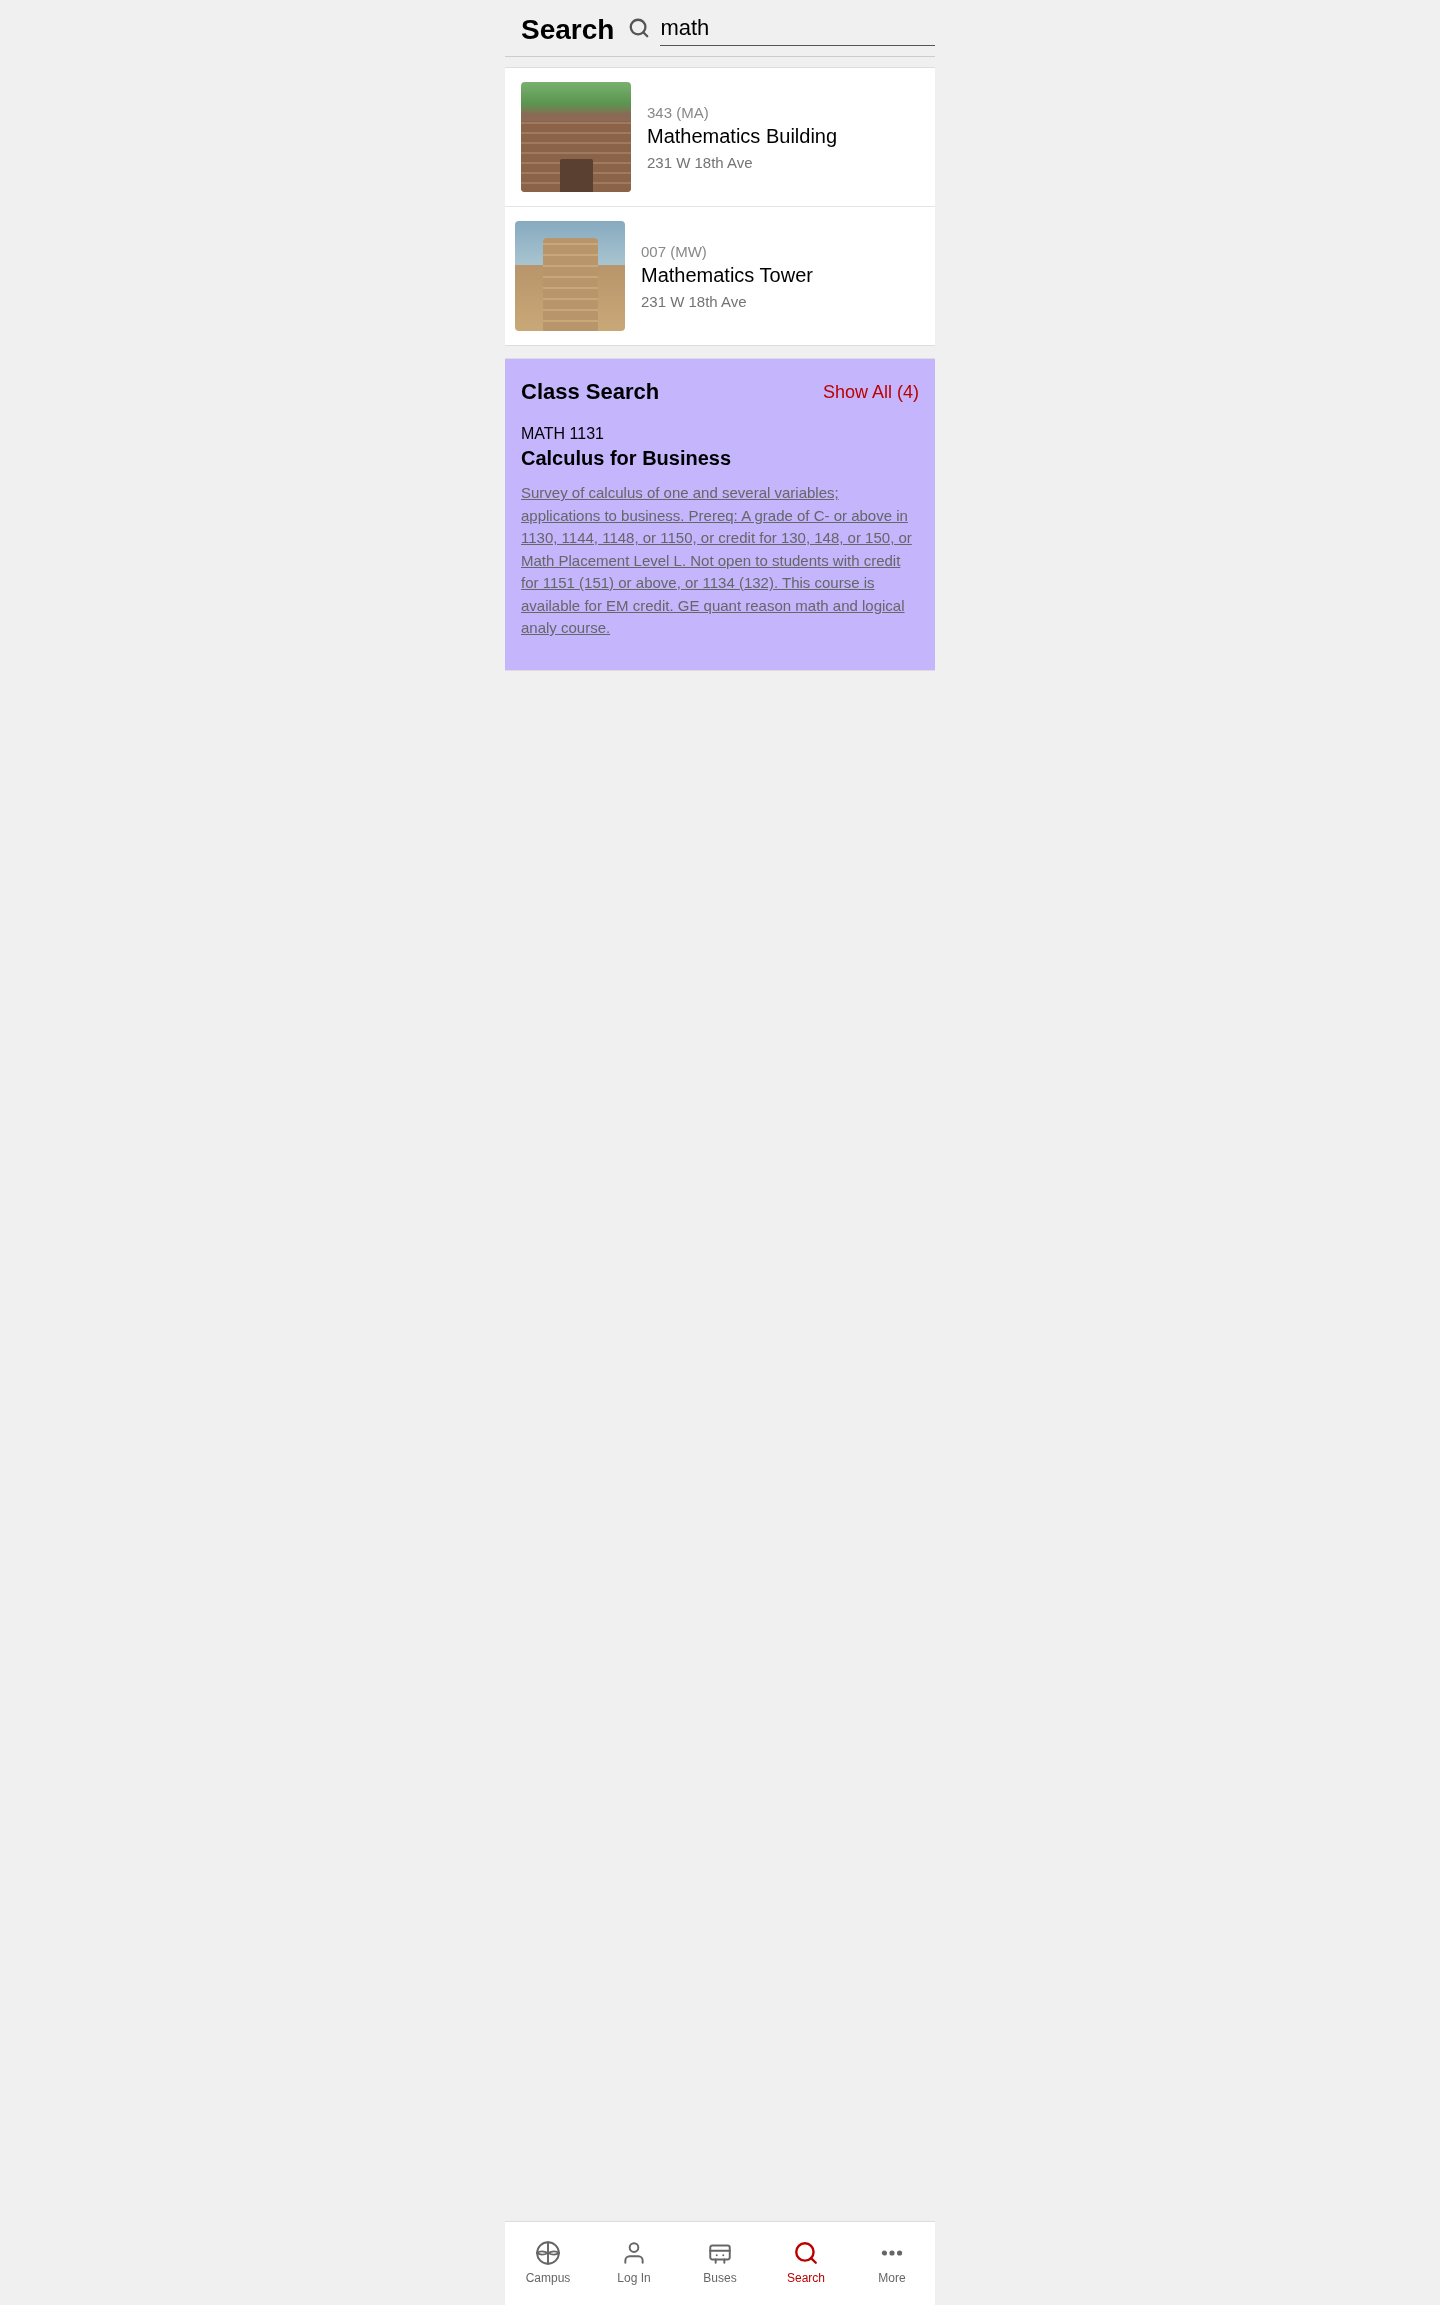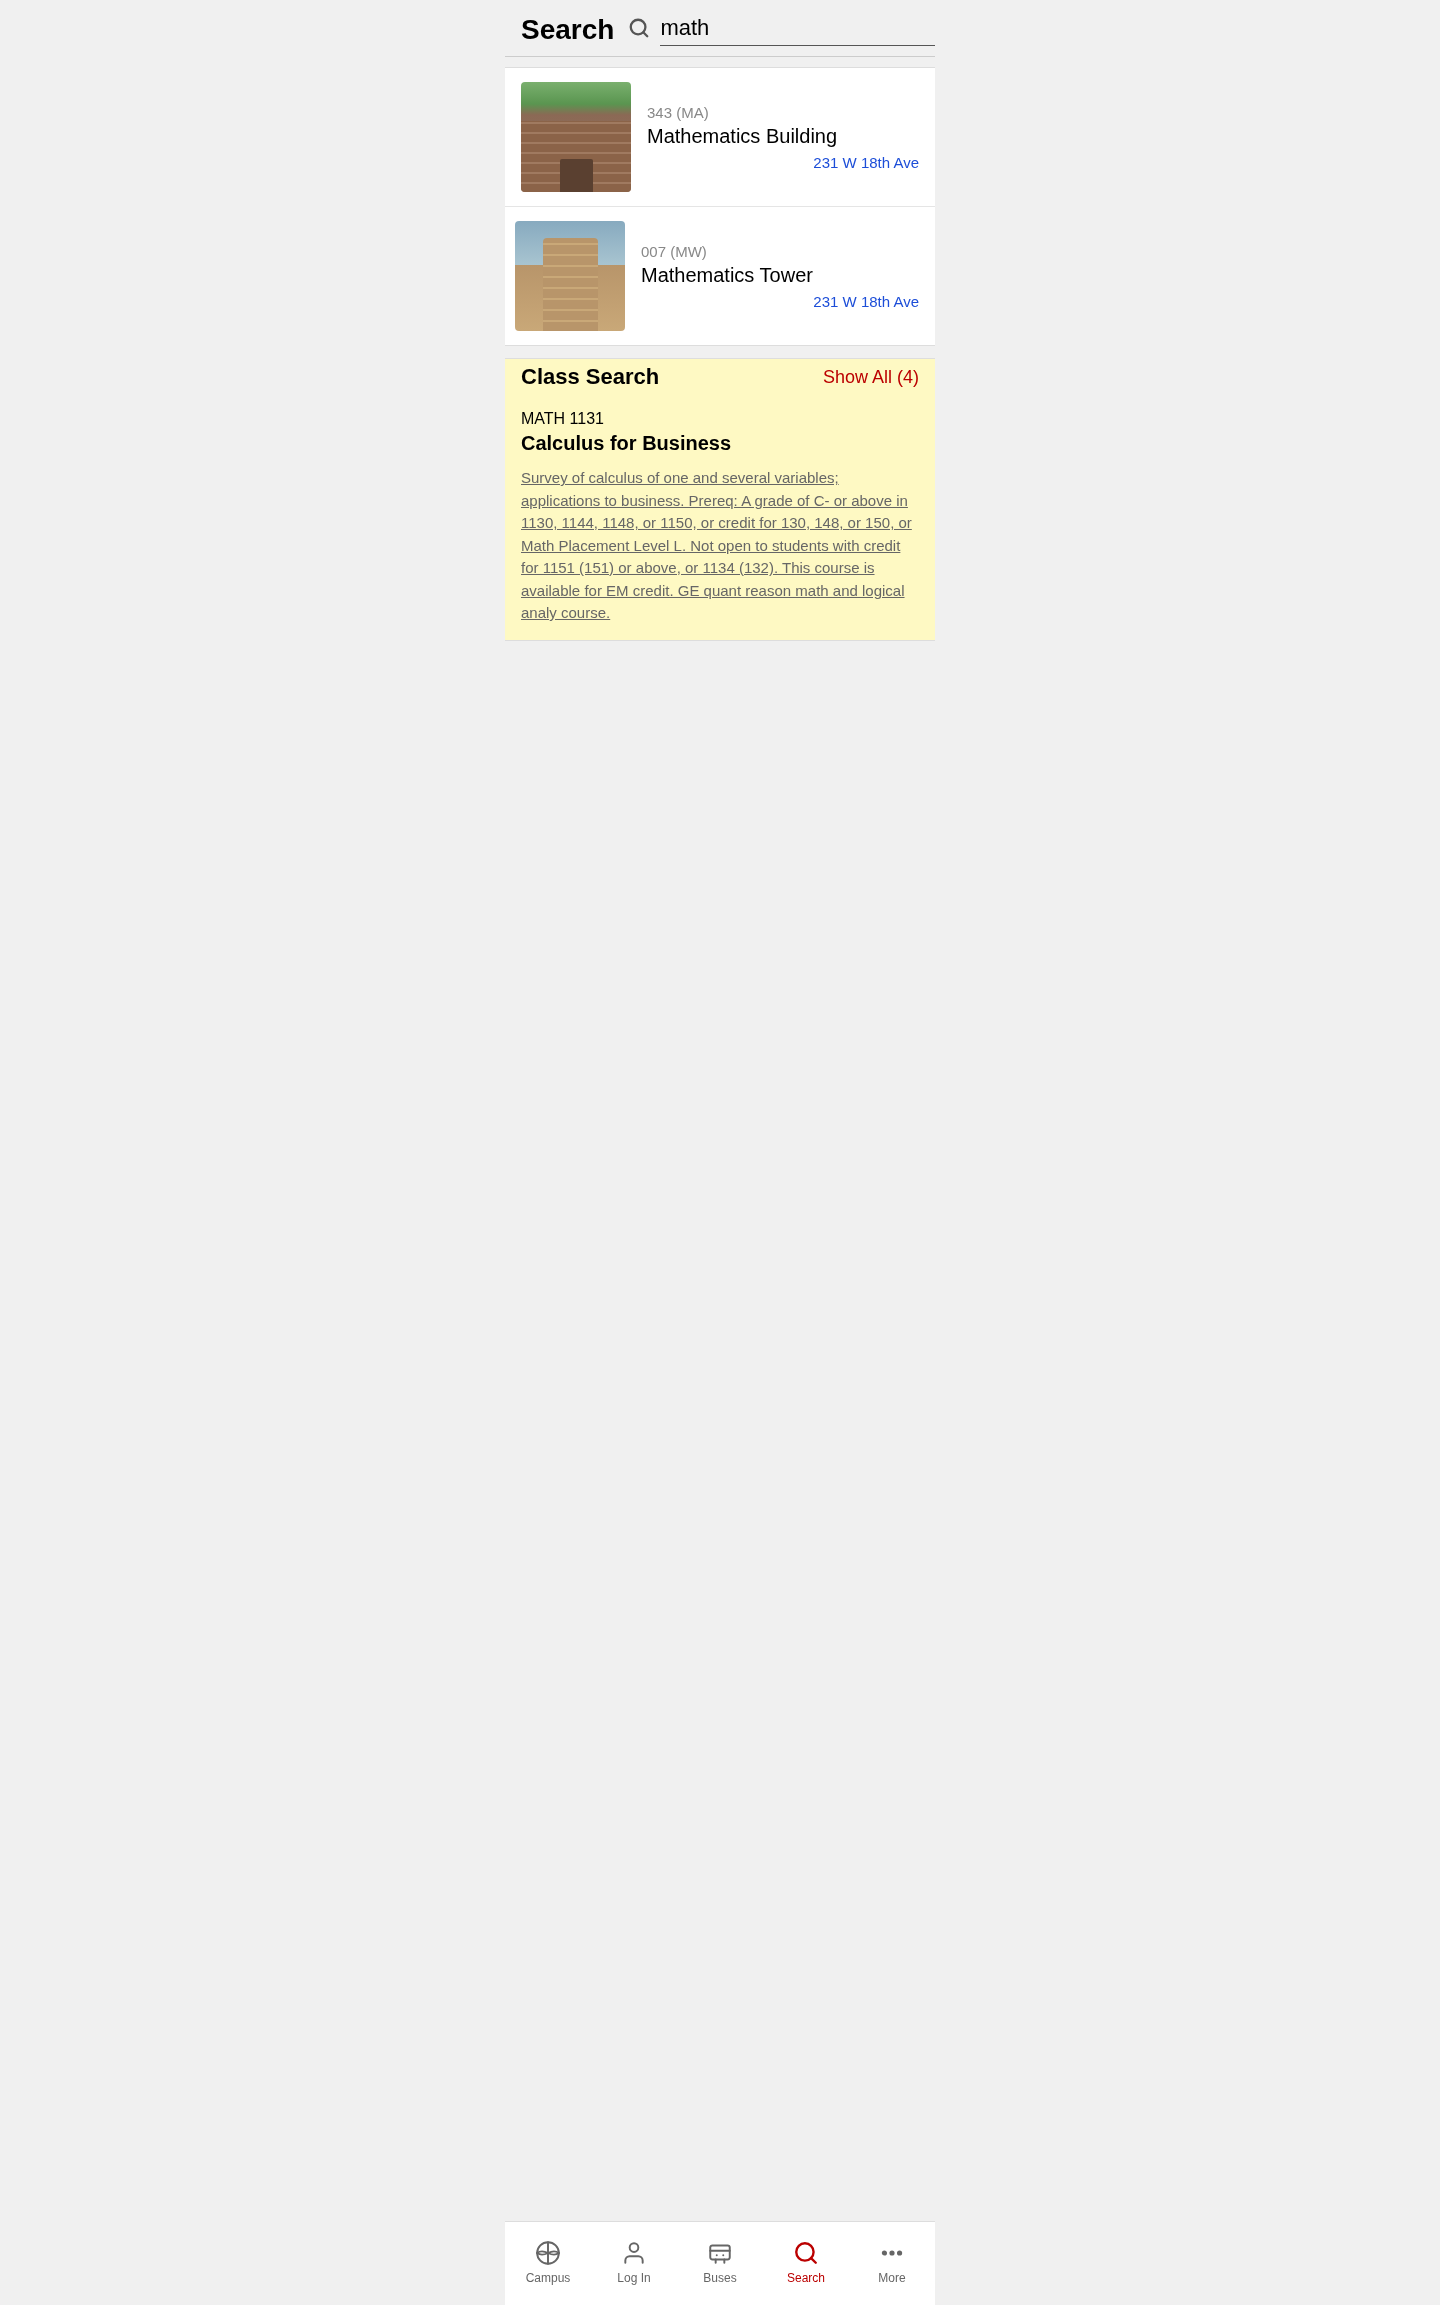--- a/index.html
+++ b/index.html
@@ -153,29 +153,28 @@
 
     .building-name {
       font-size: 20px;
       font-weight: 400;
       color: #000;
       margin-bottom: 6px;
     }
 
     .building-address {
       font-size: 15px;
-      color: #1d4ed8;
-      text-align: right;
+      color: #737373;
     }
 
     
     .class-search-card {
-      background: #fef9c3;
+      background: #c4b5fd;
       margin: 12px 0;
-      padding: 5px 16px;
+      padding: 20px 16px;
       border-top: 1px solid #ddd;
       border-bottom: 1px solid #ddd;
     }
 
     .class-search-header {
       display: flex;
       justify-content: space-between;
       align-items: center;
       margin-bottom: 20px;
     }

